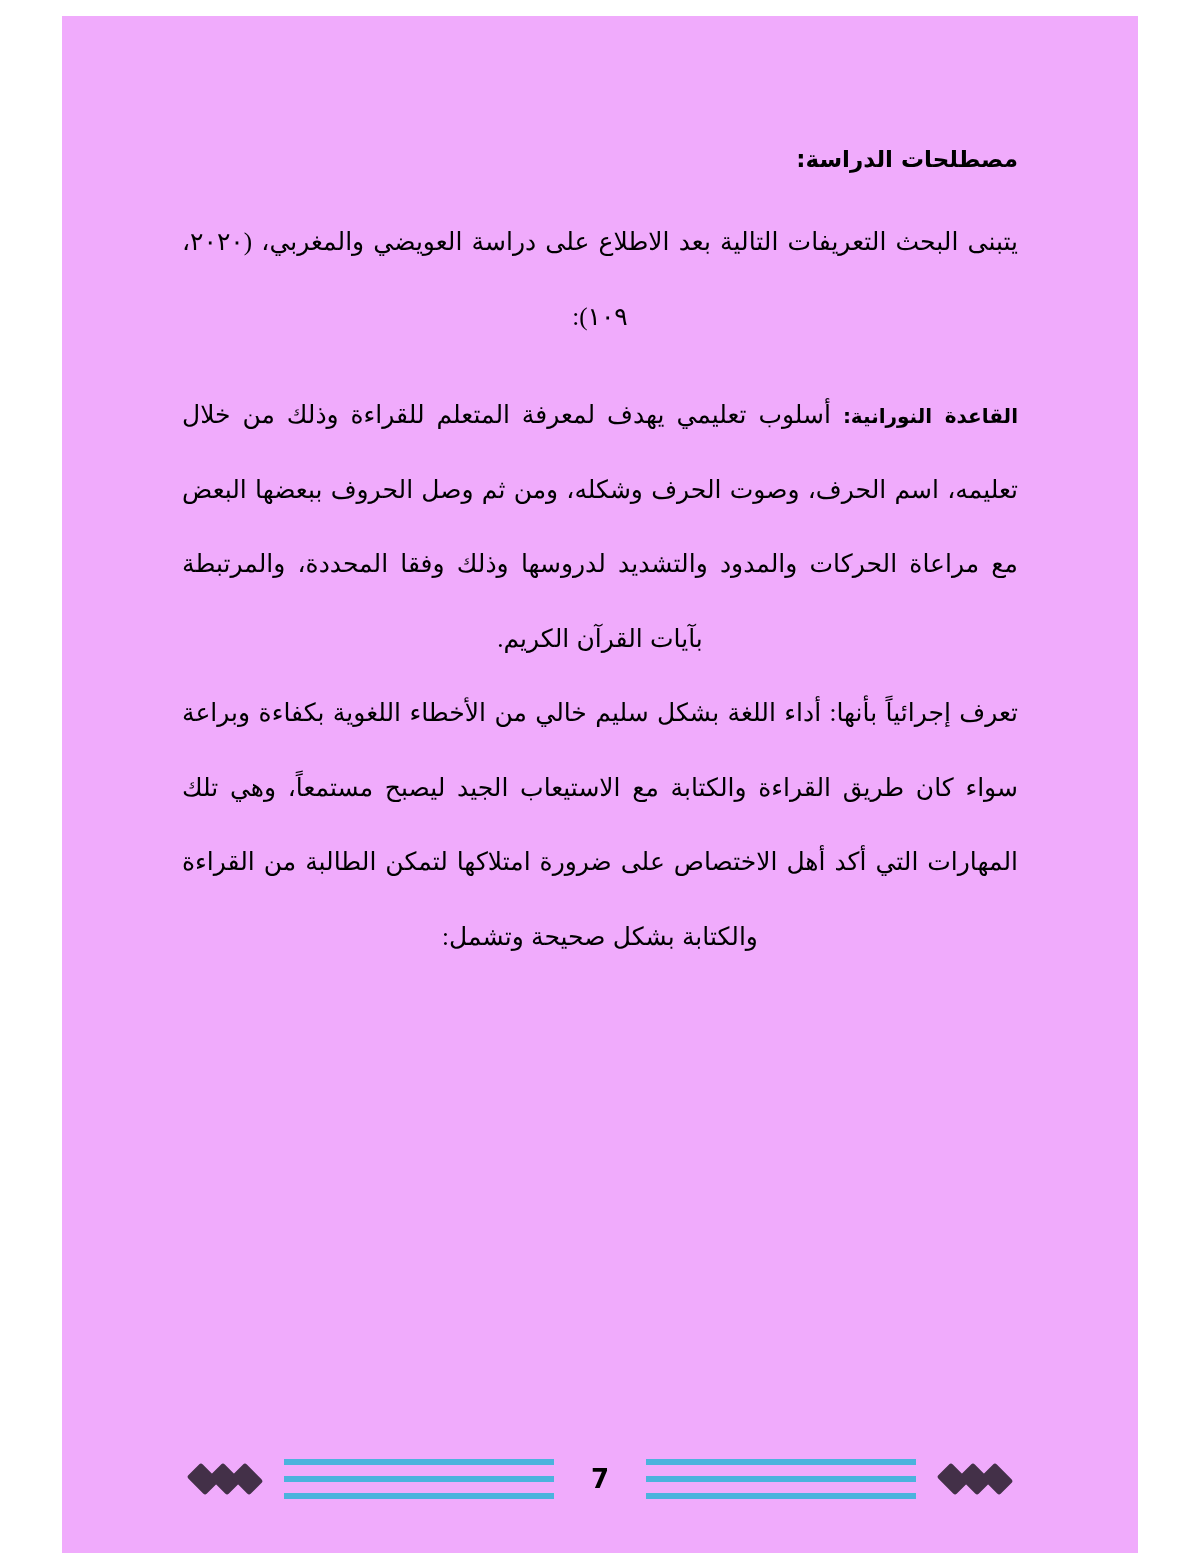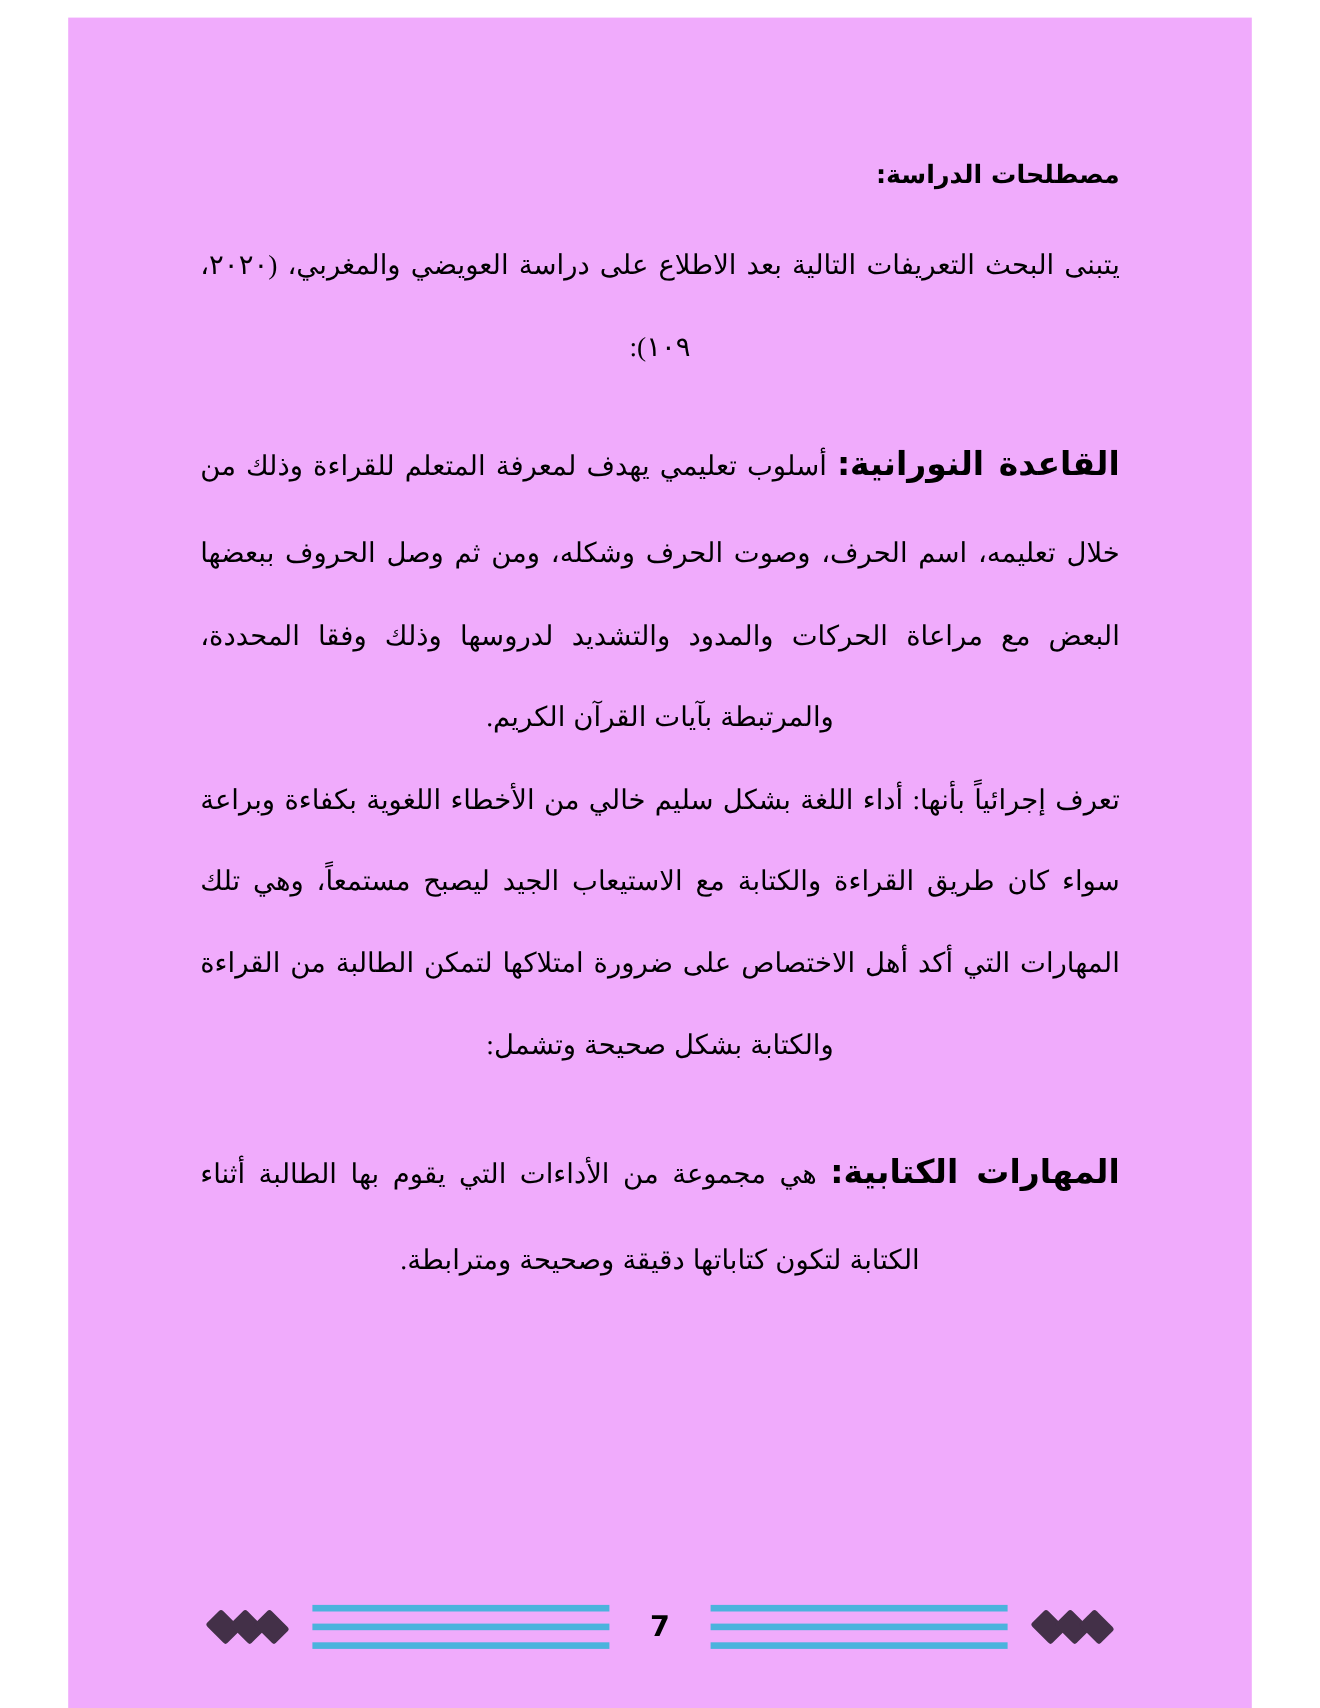--- a/index.html
+++ b/index.html
@@ -62,21 +62,21 @@
   .para.blk {
     margin-top: 6px;
   }
   .para.justified {
     text-align: justify;
     text-align-last: center;
   }
   .para b, .para .bold {
     font-family: "DejaVu Sans", "Liberation Sans", sans-serif;
     font-weight: bold;
-    font-size: 30px;
+    font-size: 20px;
   }
   .spacer-md { height: 16px; }
 
   
   .footer {
     position: absolute;
     bottom: 58px;
     left: 0;
     right: 0;
     height: 64px;
@@ -145,21 +145,20 @@
     <p class="para blk justified"><span class="bold">القاعدة النورانية:</span><span> أسلوب تعليمي يهدف لمعرفة المتعلم للقراءة وذلك من خلال تعليمه، اسم الحرف، وصوت الحرف وشكله، ومن ثم وصل الحروف ببعضها البعض مع مراعاة الحركات والمدود والتشديد لدروسها وذلك وفقا المحددة، والمرتبطة بآيات القرآن الكريم.</span></p>
 
 
     <p class="para justified">تعرف إجرائياً بأنها: أداء اللغة بشكل سليم خالي من الأخطاء اللغوية بكفاءة وبراعة سواء كان طريق القراءة والكتابة مع الاستيعاب الجيد ليصبح مستمعاً، وهي تلك المهارات التي أكد أهل الاختصاص على ضرورة امتلاكها لتمكن الطالبة من القراءة والكتابة بشكل صحيحة وتشمل:</p>
 
     <div class="spacer-md"></div>
 
 
     <div class="spacer-md"></div>
 
-    <p class="para justified"><span class="bold">المهارات الكتابية:</span><span> هي مجموعة من الأداءات التي يقوم بها الطالبة أثناء الكتابة لتكون كتاباتها دقيقة وصحيحة ومترابطة.</span></p>
 
   </div>
 
   <div class="footer">
     <div class="deco-group">
 
       <div class="diamonds">
         <span class="diamond"></span>
         <span class="diamond"></span>
         <span class="diamond"></span>

